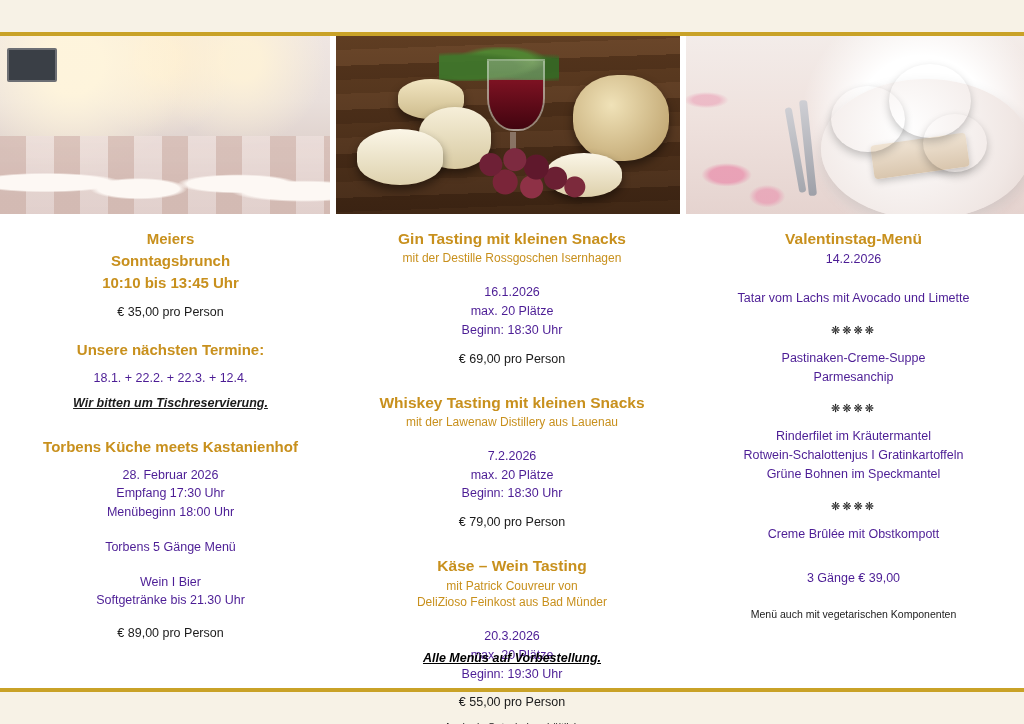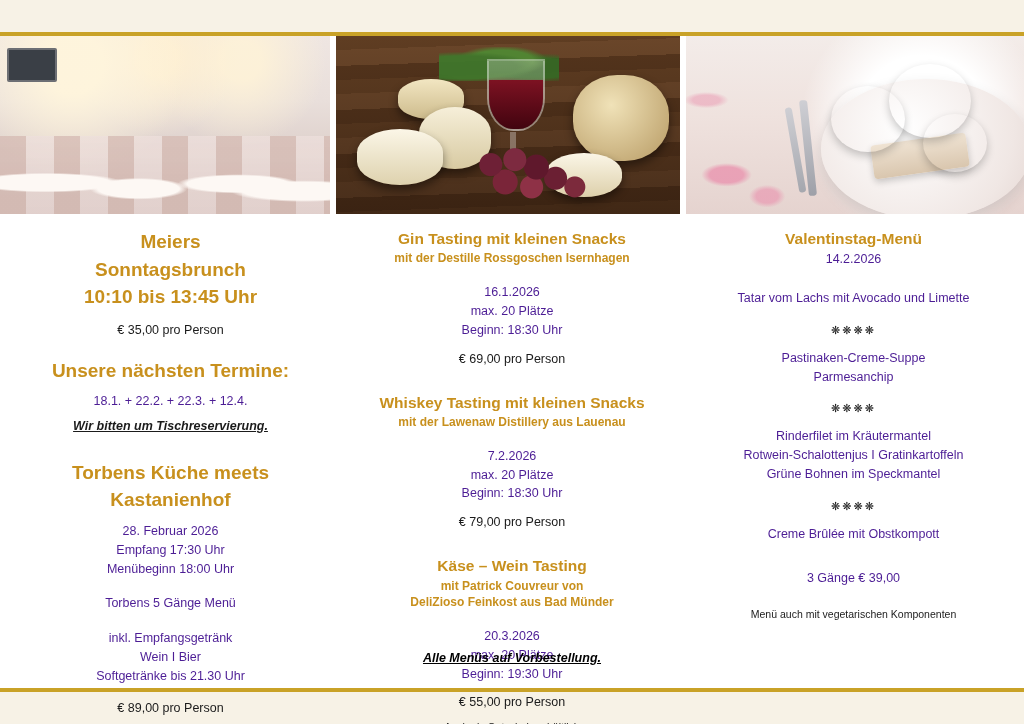--- a/index.html
+++ b/index.html
@@ -228,27 +228,27 @@
     text-align: center;
     color: #1b1b1b;
   }
   .col-left   { width: 341px; padding: 0 22px; }
   .col-mid    { width: 342px; padding: 0 18px; }
   .col-right  { width: 341px; padding: 0 16px; }
 
   .h-gold {
     color: #c8901d;
     font-weight: bold;
-    font-size: 19px;
+    font-size: 15px;
     line-height: 1.45;
   }
   .h-gold.big { font-size: 15.5px; }
   .sub-gold {
     color: #c8901d;
-    font-weight: bold;
+    font-weight: normal;
     font-size: 12px;
     line-height: 1.4;
   }
   .txt {
     font-size: 12.5px;
     line-height: 1.5;
     color: #4c1d95;
   }
   .price {
     font-size: 12.5px;
@@ -338,21 +338,20 @@
       <div class="italic-bold">Wir bitten um Tischreservierung.</div>
       <div class="spacer-26"></div>
       <div class="h-gold">Torbens Küche meets Kastanienhof</div>
       <div class="spacer-8"></div>
       <div class="txt">28. Februar 2026</div>
       <div class="txt">Empfang 17:30 Uhr</div>
       <div class="txt">Menübeginn 18:00 Uhr</div>
       <div class="spacer-16"></div>
       <div class="txt">Torbens 5 Gänge Menü</div>
       <div class="spacer-16"></div>
-      <div class="txt">inkl. Empfangsgetränk</div>
       <div class="txt">Wein I Bier</div>
       <div class="txt">Softgetränke bis 21.30 Uhr</div>
       <div class="spacer-16"></div>
       <div class="price">€ 89,00 pro Person</div>
     </div>
 
     <div class="col col-mid">
       <div class="h-gold big">Gin Tasting mit kleinen Snacks</div>
       <div class="sub-gold">mit der Destille Rossgoschen Isernhagen</div>
       <div class="spacer-16"></div>

